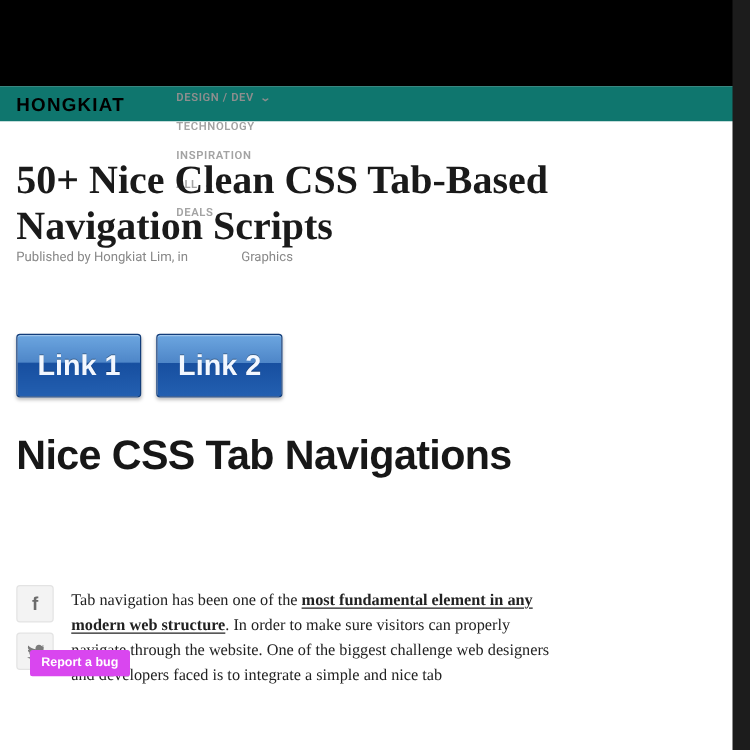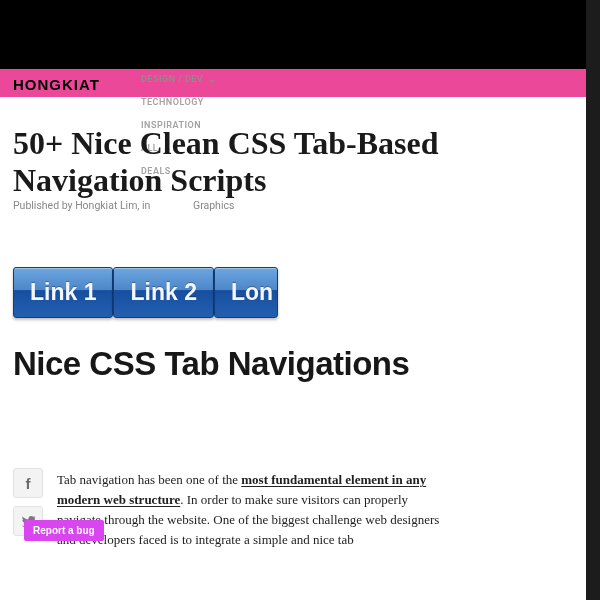--- a/index.html
+++ b/index.html
@@ -15,21 +15,21 @@
 
   .topbar {
     width: 600px;
     height: 69px;
     background: #000;
   }
 
   .header-row {
     position: relative;
     height: 28px;
-    background: #ec4899;
+    background: #0f766e;
     text-align: center;
   }
   .logo {
     position: absolute;
     left: 13px;
     top: 7px;
     font-weight: 800;
     font-size: 15px;
     letter-spacing: 1px;
     color: #000;
@@ -86,21 +86,21 @@
     top: 255px;
     left: 13px;
     width: 427px;
     height: 160px;
   }
   .tabrow {
     position: absolute;
     top: 12px;
     left: 0;
     display: flex;
-    gap: 0;
+    gap: 12px;
   }
   .tab {
     background: linear-gradient(#6ca6e0 0%, #4e86c8 45%, #174fa0 46%, #235fb0 100%);
     border: 1px solid #123d7a;
     border-radius: 3px;
     color: #f2f7ff;
     font-family: "Arial", sans-serif;
     font-weight: 700;
     font-size: 23px;
     padding: 11px 16px;
@@ -211,21 +211,20 @@
   <h1 class="title">50+ Nice Clean CSS Tab-Based Navigation Scripts</h1>
   <div class="meta">
     <span>Published by </span><span class="author">Hongkiat Lim</span><span>, in </span><span class="cat">Graphics</span>
   </div>
 </div>
 
 <div class="hero-wrap">
   <div class="tabrow">
     <div class="tab">Link 1</div>
     <div class="tab">Link 2</div>
-    <div class="tab cut">Lon</div>
   </div>
   <div class="hero-title">Nice CSS Tab Navigations</div>
 </div>
 
 <div class="share-col">
   <div class="share-btn">
     <span class="icon-fb">f</span>
   </div>
   <div class="share-btn">
     <svg class="bird" viewBox="0 0 24 24">

